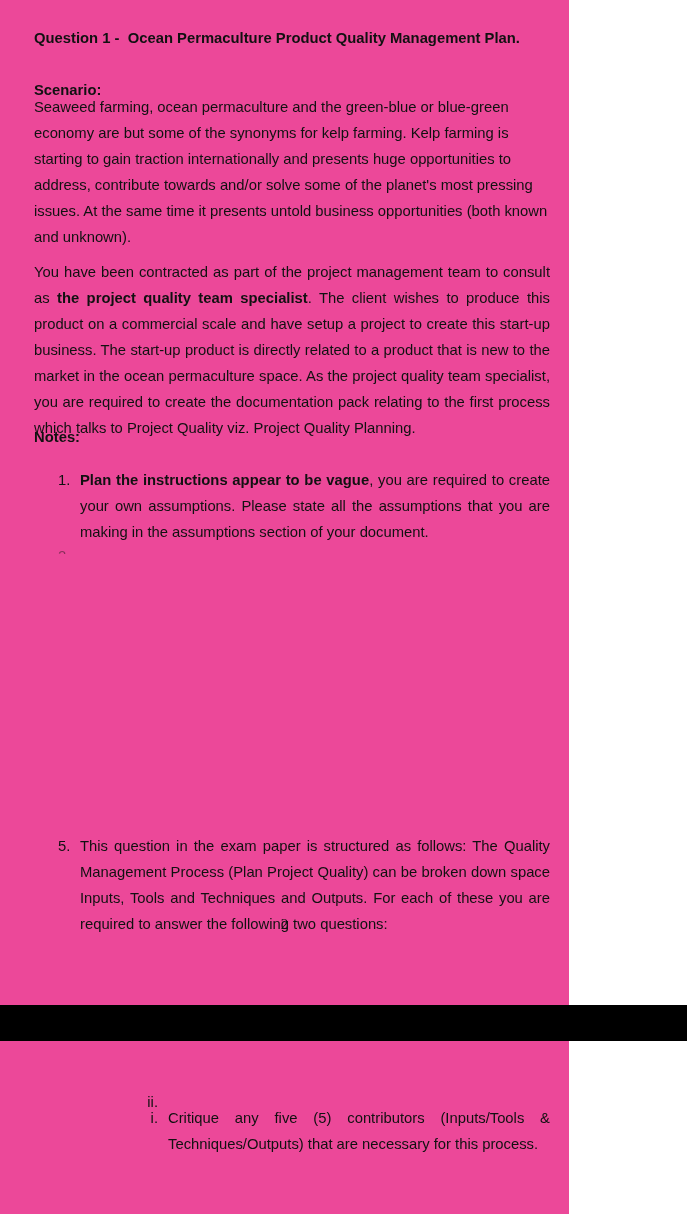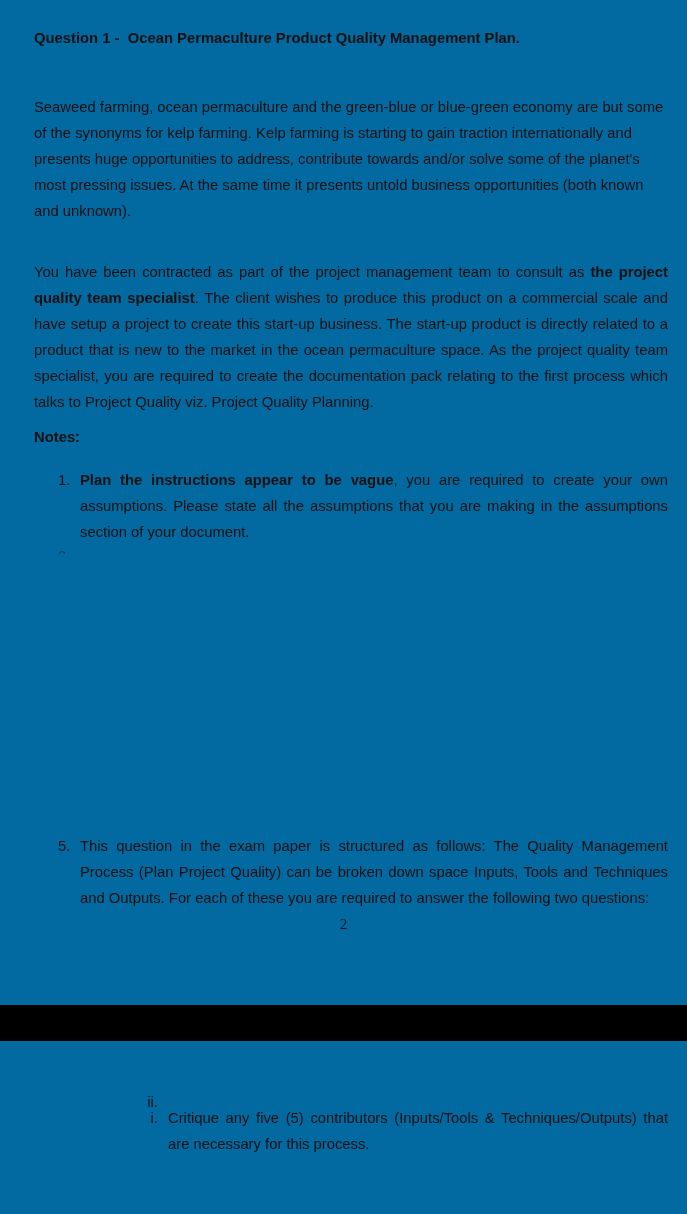--- a/index.html
+++ b/index.html
@@ -6,22 +6,22 @@
   html,body { background:#ffffff; }
   body {
     width:687px; height:1214px;
     font-family:"Liberation Sans", sans-serif;
     color:#111111;
     position:relative;
     overflow:hidden;
   }
   .page {
     position:relative;
-    width:687px; height:1214px;
-    background:#0369a1;
+    width:569px; height:1214px;
+    background:#ec4899;
   }
   .block {
     position:absolute;
     left:34px; right:19px;
     font-size:14.8px;
     line-height:26px;
     color:#111111;
   }
   .just { text-align:justify; }
   .bold { font-weight:700; }
@@ -53,20 +53,21 @@
   .cutoff-num { left:58px; }
   .cutoff-mark { left:306px; }
 </style>
 </head>
 <body>
 
 <div class="page">
 
   <div class="block title" style="top:25px">Question 1 -  Ocean Permaculture Product Quality Management Plan.</div>
 
+  <div class="block bold" style="top:77px">Scenario:</div>
 
   <div class="block" style="top:94px">
     <span>Seaweed farming, ocean permaculture and the green-blue or blue-green economy are but some of the synonyms for kelp farming. Kelp farming is starting to gain traction internationally and presents huge opportunities to address, contribute towards and/or solve some of the planet's most pressing issues. At the same time it presents untold business opportunities (both known and unknown).</span>
   </div>
 
   <div class="block just" style="top:259px">
     <span>You have been contracted as part of the project management team to consult as </span><span class="bold">the project quality team specialist</span><span>. The client wishes to produce this product on a commercial scale and have setup a project to create this start-up business. The start-up product is directly related to a product that is new to the market in the ocean permaculture space. As the project quality team specialist, you are required to create the documentation pack relating to the first process which talks to Project Quality viz. Project Quality Planning.</span>
   </div>
 
   <div class="block bold" style="top:424px">Notes:</div>

